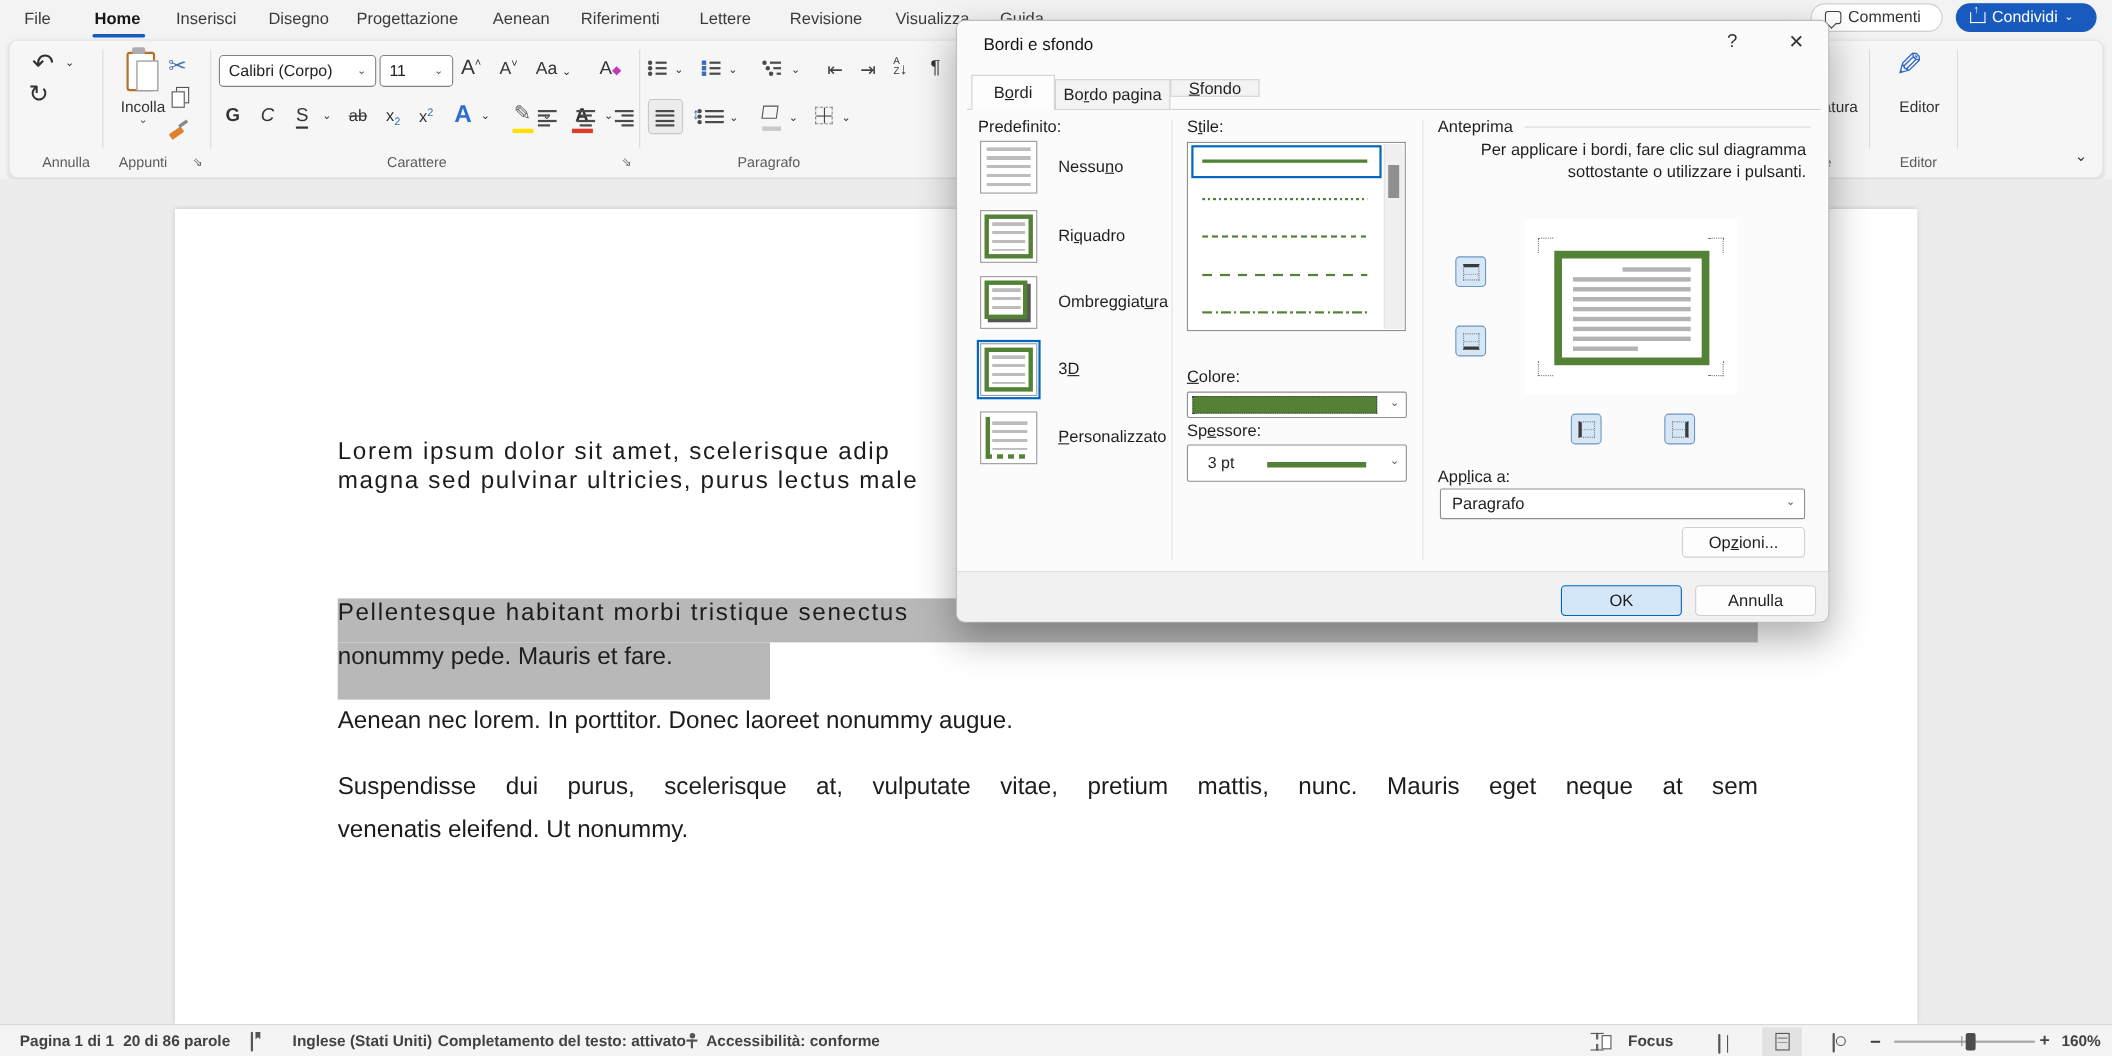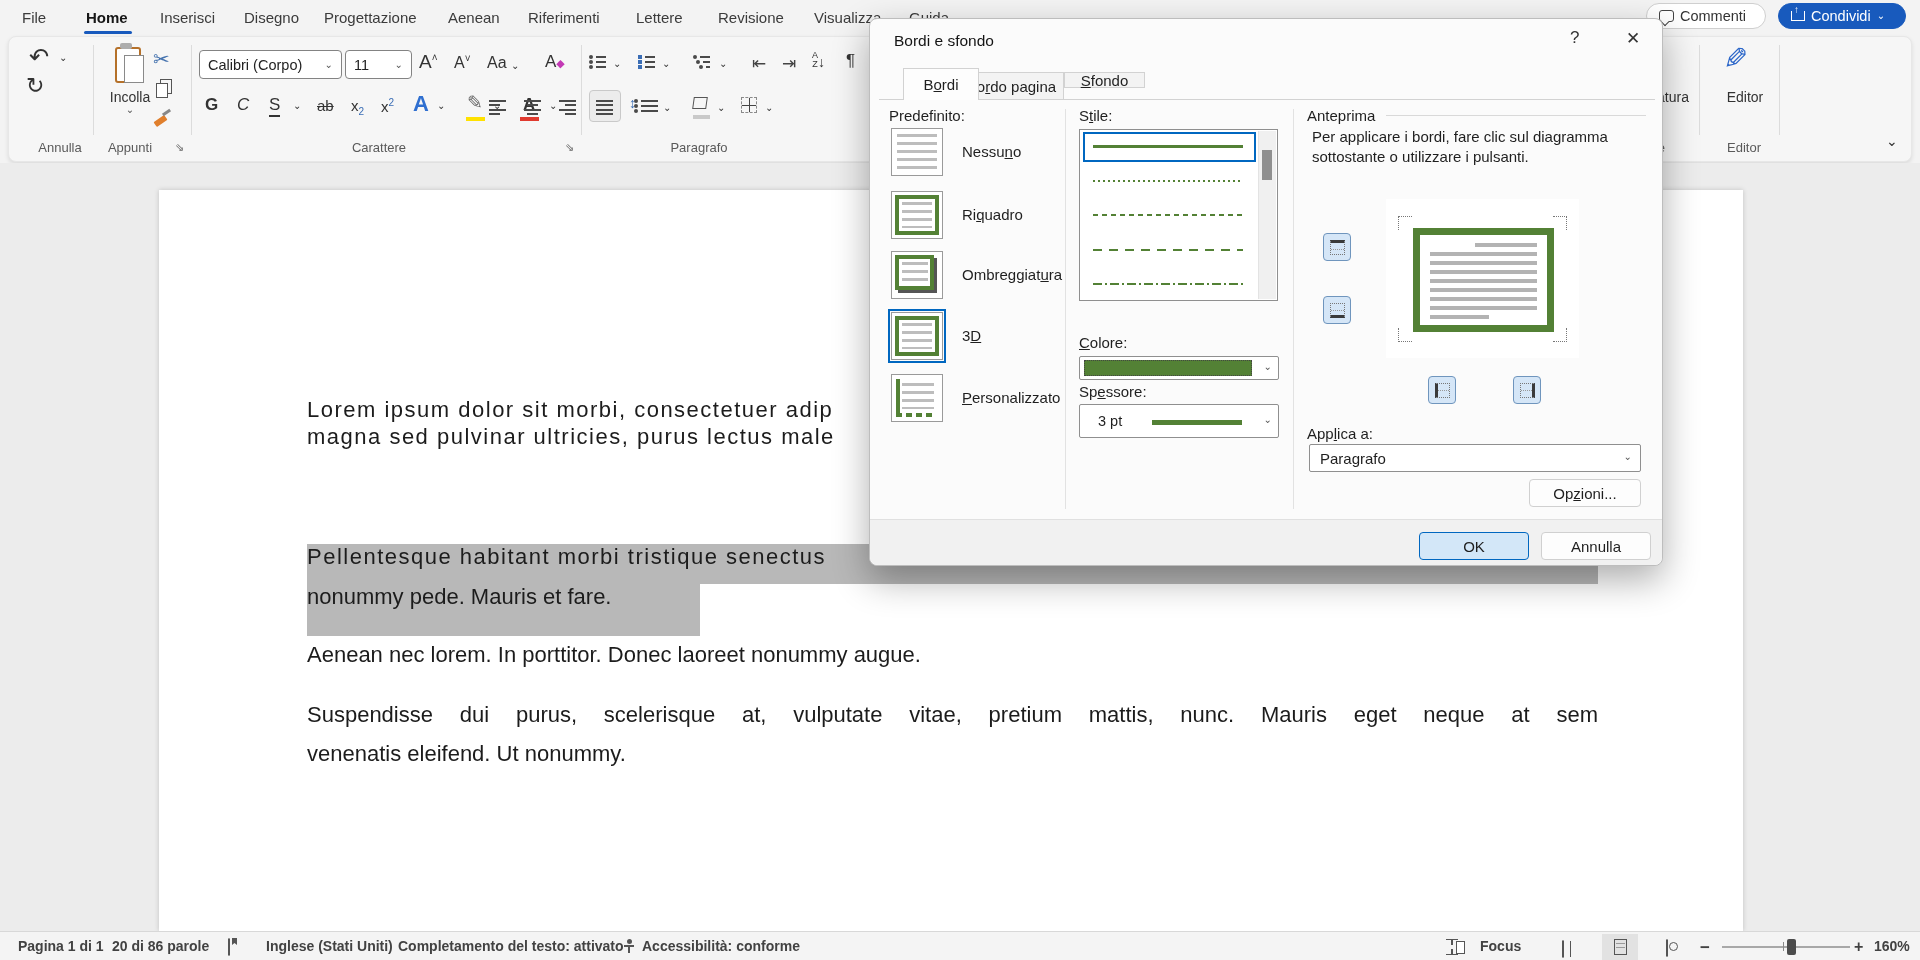--- a/index.html
+++ b/index.html
@@ -97,21 +97,21 @@
   .focus-ic .c4{right:0;bottom:0;border-right:1.5px solid #555;border-bottom:1.5px solid #555;}
   .focus-ic .pg{left:4px;top:2px;width:7px;height:11px;border:1.2px solid #555;background:#fff;}
 
   
   .dialog{position:absolute;left:869px;top:18px;width:794px;height:548px;background:#fbfbfb;border:1px solid #bdbdbd;
           border-radius:8px;box-shadow:0 14px 36px rgba(0,0,0,.32);box-sizing:border-box;z-index:100;font-size:15px;color:#1f1f1f;}
   .dtitle{position:absolute;left:24px;top:13px;font-size:15.5px;color:#141414;}
   .dlg-x{position:absolute;top:9px;font-size:17px;color:#333;}
   .dtab{position:absolute;box-sizing:border-box;display:flex;align-items:center;justify-content:center;
         border:1px solid #d2d2d2;background:#f3f3f3;font-size:15px;}
-  .dtab.sel{background:#fdfdfd;border-bottom:none;z-index:3;margin-left:20px;}
+  .dtab.sel{background:#fdfdfd;border-bottom:none;z-index:3;}
   .tabline{position:absolute;left:9px;top:80px;width:776px;height:1px;background:#d2d2d2;}
   .vdiv{position:absolute;top:90px;height:400px;width:1px;background:#e2e2e2;}
   .dlabel{position:absolute;font-size:15px;color:#1f1f1f;}
   .preset-ic{position:absolute;left:21px;width:52px;height:48px;background:#fff;border:1px solid #9a9a9a;box-sizing:border-box;}
   .preset-ic .txt{position:absolute;inset:5px;background:repeating-linear-gradient(#bdbdbd 0 3px,transparent 3px 8px);}
   .preset-ic.grn{border:1px solid #9a9a9a;}
   .preset-ic.grn .frame{position:absolute;inset:3px;border:4px solid #538135;}
   .preset-ic.grn .txt{inset:10px;}
   .preset-ic.shadow .frame{box-shadow:3px 3px 0 #555;inset:3px 6px 6px 3px;}
   .preset-sel{position:absolute;left:18px;width:58px;height:54px;border:2px solid #0067c0;box-sizing:border-box;}
@@ -325,21 +325,21 @@
     <div class="abs" style="left:1706px;top:52px;width:60px;text-align:center;font-size:14px">Editor</div>
     <div class="gsep" style="left:1770px"></div>
     <div class="glabel" style="left:1700px;width:70px">Editor</div>
     <span class="icnbtn chev" style="left:1877px;top:97px;font-size:14px">⌄</span>
   </div>
 
   <div class="docarea">
     <div class="page"></div>
     <div class="selrect" style="left:307px;top:381px;width:1291px;height:40px"></div>
     <div class="selrect" style="left:307px;top:421px;width:393px;height:52px"></div>
-    <div class="dline ls" style="top:234px">Lorem ipsum dolor sit morbi, consectetuer adip</div>
+    <div class="dline ls" style="top:234px">Lorem ipsum dolor sit amet, scelerisque adip</div>
     <div class="dline ls" style="top:261px">magna sed pulvinar ultricies, purus lectus male</div>
     <div class="dline ls" style="top:381px">Pellentesque habitant morbi tristique senectus</div>
     <div class="dline" style="top:421px">nonummy pede. Mauris et fare.</div>
     <div class="dline" style="top:479px">Aenean nec lorem. In porttitor. Donec laoreet nonummy augue.</div>
     <div class="dline just" style="top:539px">Suspendisse dui purus, scelerisque at, vulputate vitae, pretium mattis, nunc. Mauris eget neque at sem</div>
     <div class="dline" style="top:578px">venenatis eleifend. Ut nonummy.</div>
   </div>
 
   <div class="statusbar">
     <span class="st" style="left:18px">Pagina 1 di 1</span>
@@ -457,21 +457,21 @@
     <div class="dcombo" style="left:209px;top:385px;width:200px;height:34px">
       <span style="margin-left:18px;font-size:14.5px">3 pt</span>
       <span style="position:absolute;left:72px;top:15px;width:90px;height:5px;background:#538135"></span>
       <span class="chev" style="position:absolute;right:6px;top:10px">⌄</span>
     </div>
 
     <div class="vdiv" style="left:423px"></div>
 
     <div class="dlabel" style="left:437px;top:88px">Anteprima</div>
     <div class="abs" style="left:516px;top:96px;width:260px;height:1px;background:#d9d9d9"></div>
-    <div class="abs" style="left:442px;top:108px;width:330px;text-align:left;font-size:15px;line-height:1.35">Per applicare i bordi, fare clic sul diagramma sottostante o utilizzare i pulsanti.</div>
+    <div class="abs" style="left:442px;top:108px;width:330px;text-align:right;font-size:15px;line-height:1.35">Per applicare i bordi, fare clic sul diagramma sottostante o utilizzare i pulsanti.</div>
 
     <div class="tglbtn" style="left:453px;top:214px">
         <span class="tgl t"></span>
       </div>
     <div class="tglbtn" style="left:453px;top:277px">
         <span class="tgl b"></span>
       </div>
 
     <div class="pvbox">
       <span class="cmark tl" style="left:12px;top:17px"></span>

